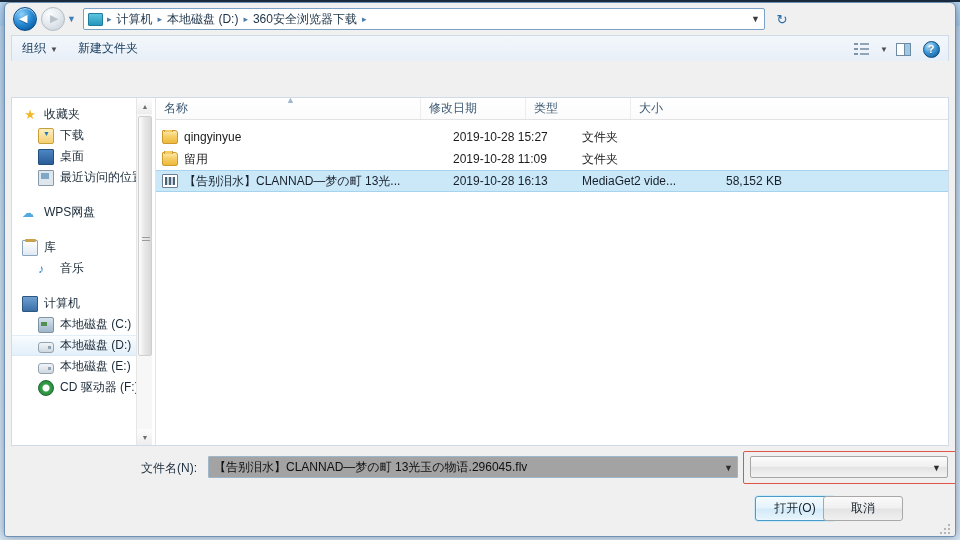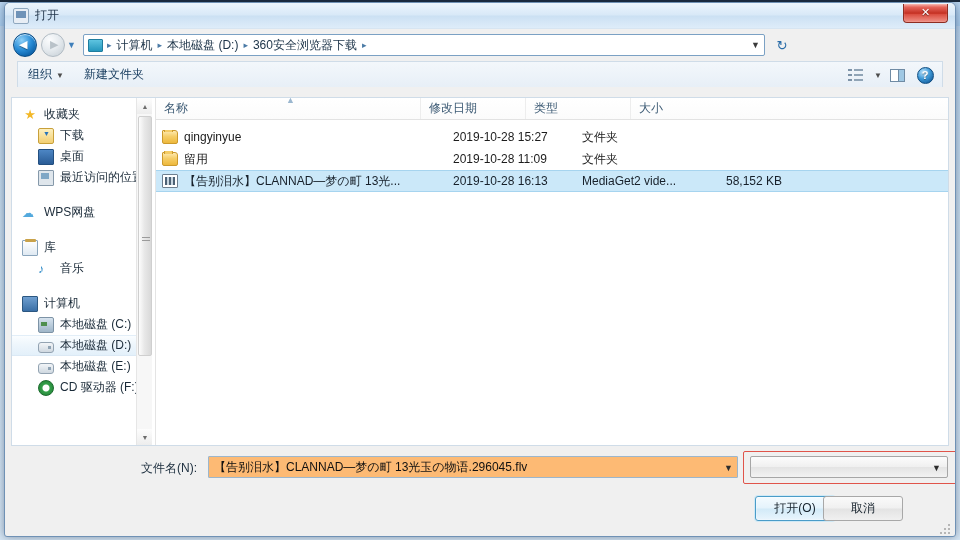--- a/index.html
+++ b/index.html
@@ -87,21 +87,21 @@
   .search-box {
     position:absolute; right:8px; top:5px; width:152px; height:22px;
     background:#fff; border:1px solid #7ba1c4; border-radius:2px;
     display:flex; align-items:center; padding:0 4px;
   }
   .search-ph { font-size:11.5px; color:#808080; font-style:italic; flex:1; white-space:nowrap; overflow:hidden;}
   .search-ico { color:#3a6f9f; font-size:12px; }
 
   
   .toolbar {
-    position:relative; height:26px; margin:0 12px;
+    position:relative; height:26px; margin:0 6px;
     background: linear-gradient(180deg,#f3f7fb 0%, #e7eff7 100%);
     border:1px solid #cfdce8; border-bottom:none;
     display:flex; align-items:center;
   }
   .tb-item { font-size:12px; color:#14395c; padding:0 10px; white-space:nowrap; }
   .tb-caret { font-size:8px; color:#4d4d4d; margin-left:4px; }
   .tb-right { position:absolute; right:4px; top:0; height:26px; display:flex; align-items:center; gap:2px;}
   .tb-btn { width:26px; height:22px; display:flex; align-items:center; justify-content:center; }
   .ico-views { position:relative; width:15px; height:12px; }
   .ico-views i { position:absolute; left:0; width:4px; height:2px; background:#7d93a8; display:block; }
@@ -169,21 +169,21 @@
     background:#f4cc66;border:1px solid #cc9a2c;border-bottom:none;border-radius:2px 2px 0 0;}
   .media-ico { background:#fff; border:1px solid #6d7f8f; border-radius:1px; }
   .media-ico:after{content:"";position:absolute;left:2px;top:2px;right:2px;bottom:2px;
     background: repeating-linear-gradient(90deg,#4d6275 0 2px,#c8d6e0 2px 4px);}
 
   
   .bottom { position:absolute; left:0; right:0; bottom:0; height:90px; }
   .fn-label { position:absolute; left:136px; top:14px; font-size:12px; color:#1c2e3e; }
   .fn-input {
     position:absolute; left:203px; top:10px; width:530px; height:22px;
-    background:#fdba74; border:1px solid #9cb6cc; border-radius:1px;
+    background:#a3a3a3; border:1px solid #9cb6cc; border-radius:1px;
     display:flex; align-items:center; padding-left:5px; font-size:12px; color:#101010;
   }
   .fn-drop { position:absolute; right:4px; top:6px; font-size:9px; color:#2c2c2c; }
   .type-hl {
     position:absolute; left:738px; top:5px; width:214px; height:33px;
     border:1px solid #e0544a; border-radius:2px;
   }
   .type-select {
     position:absolute; left:745px; top:10px; width:198px; height:22px;
     background: linear-gradient(180deg,#fcfcfc 0%, #f0f0f0 48%, #e4e4e4 52%, #f2f2f2 100%);
@@ -232,27 +232,20 @@
 </head>
 <body>
 
 <div class="bg-band"></div>
 <div class="bg-blob" style="left:30px;top:14px;width:26px;height:14px;"></div>
 <div class="bg-blob" style="left:345px;top:15px;width:120px;height:12px;"></div>
 <div class="bg-blob" style="left:915px;top:14px;width:40px;height:14px;"></div>
 
 <div class="dialog">
 
-  <div class="titlebar">
-    <div class="title-icon"></div>
-    <div class="title-text">打开</div>
-    <div class="btn-close">
-      <div class="x">✕</div>
-    </div>
-  </div>
 
   <div class="addr-row">
     <div class="nav-back"></div>
     <div class="nav-fwd"></div>
     <div class="nav-drop">▼</div>
 
     <div class="addr-bar">
       <div class="crumb-ico"></div>
       <span class="crumb-sep">▸</span>
       <span class="crumb">计算机</span>

